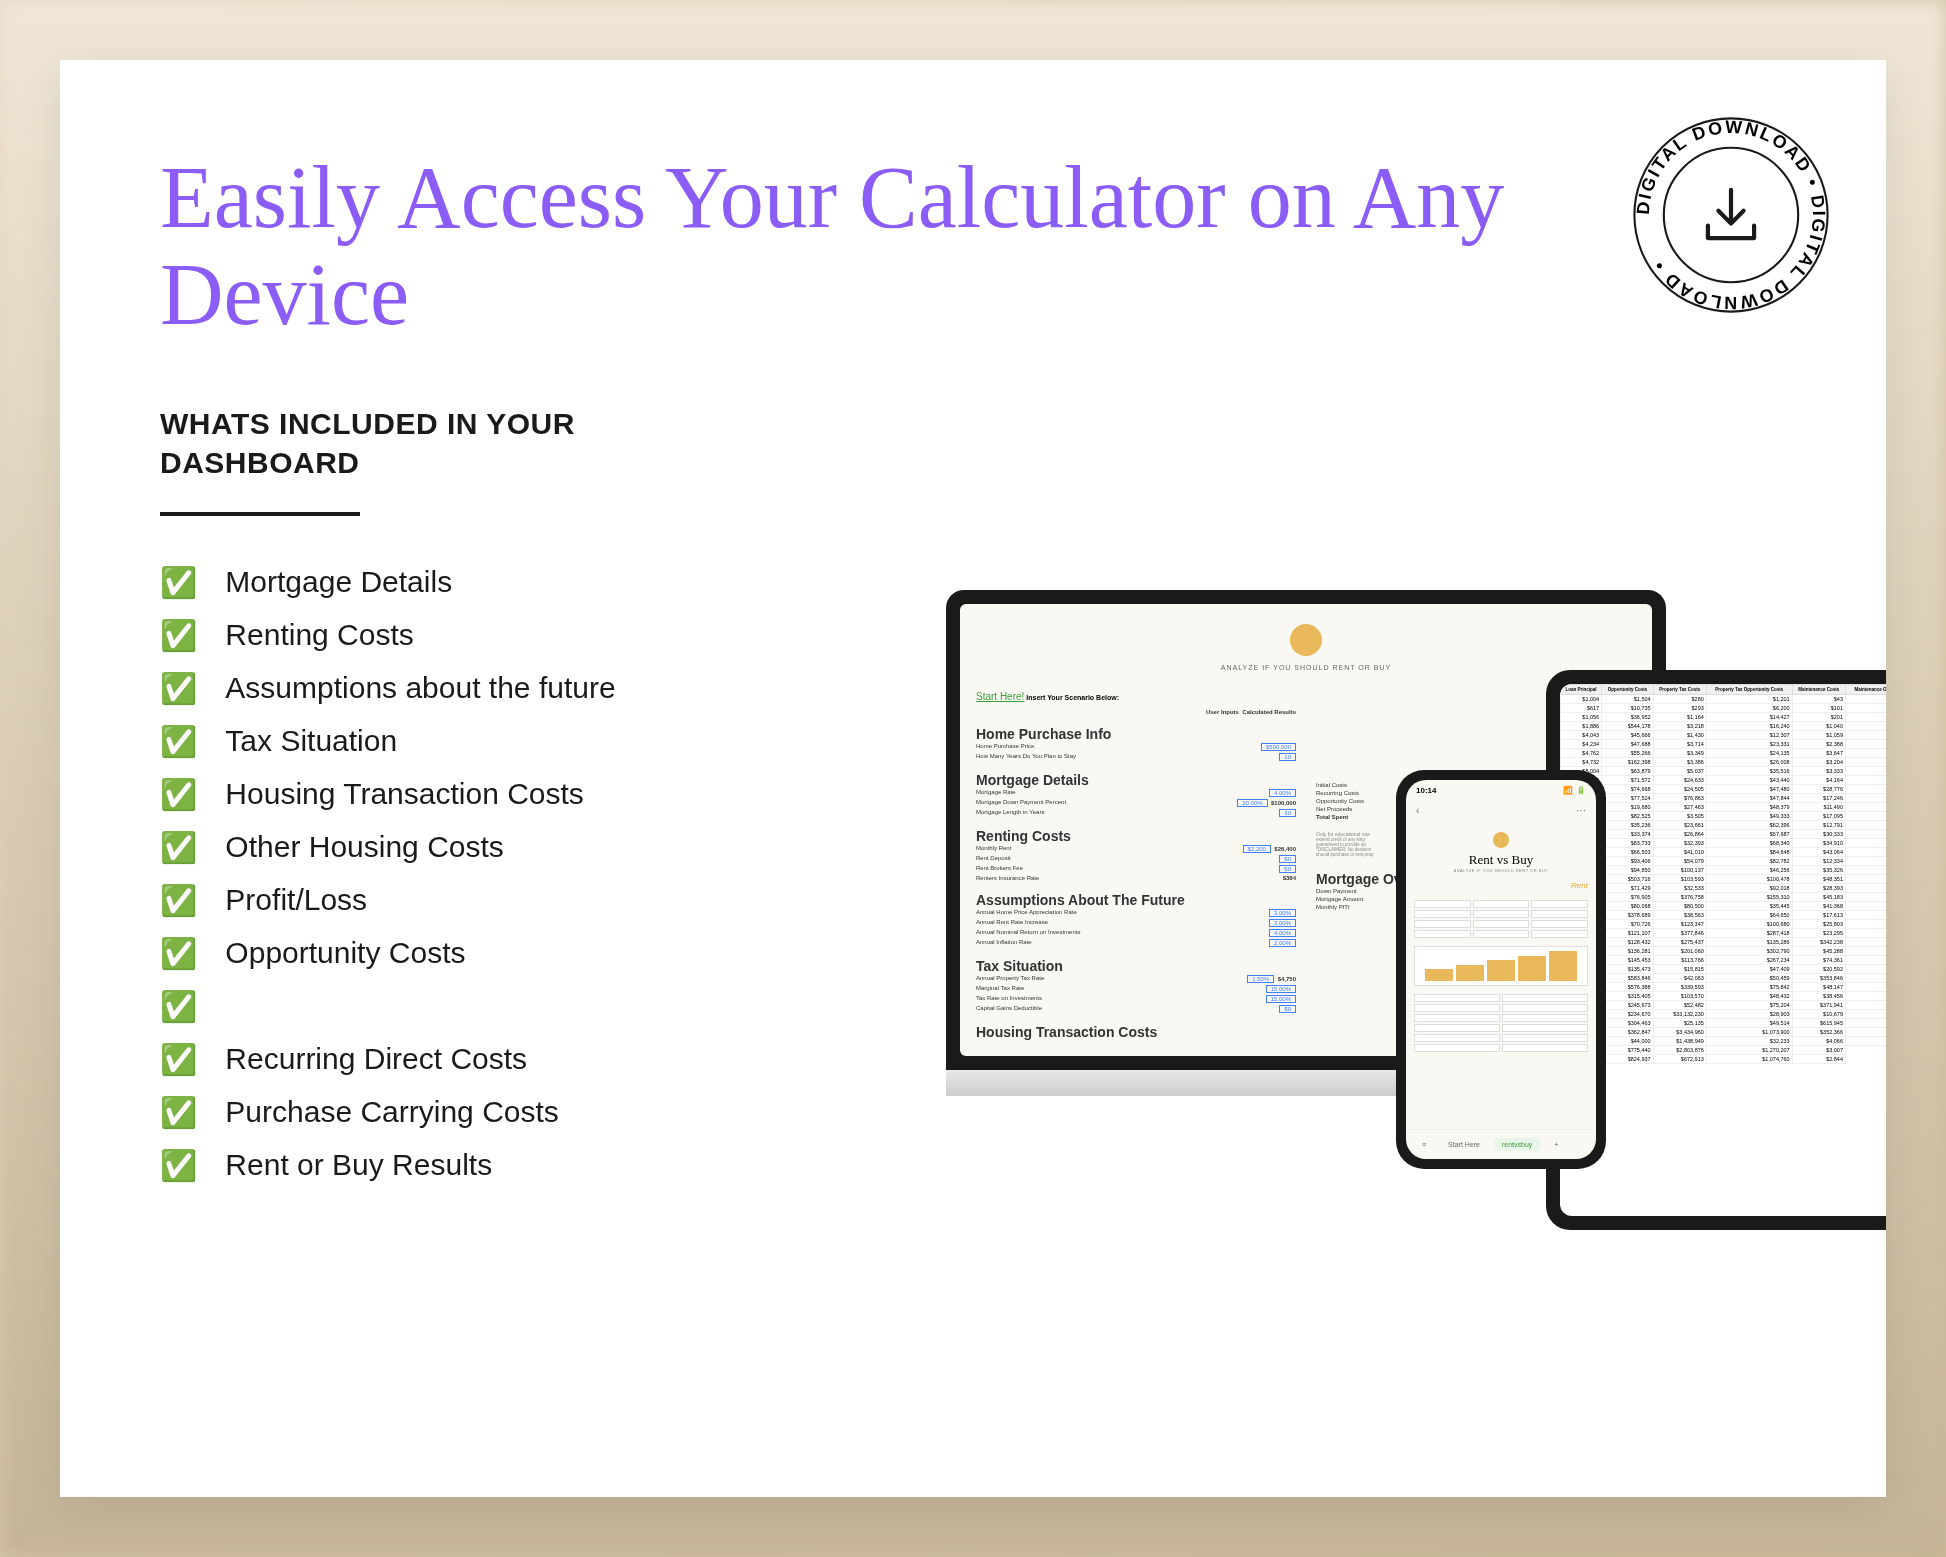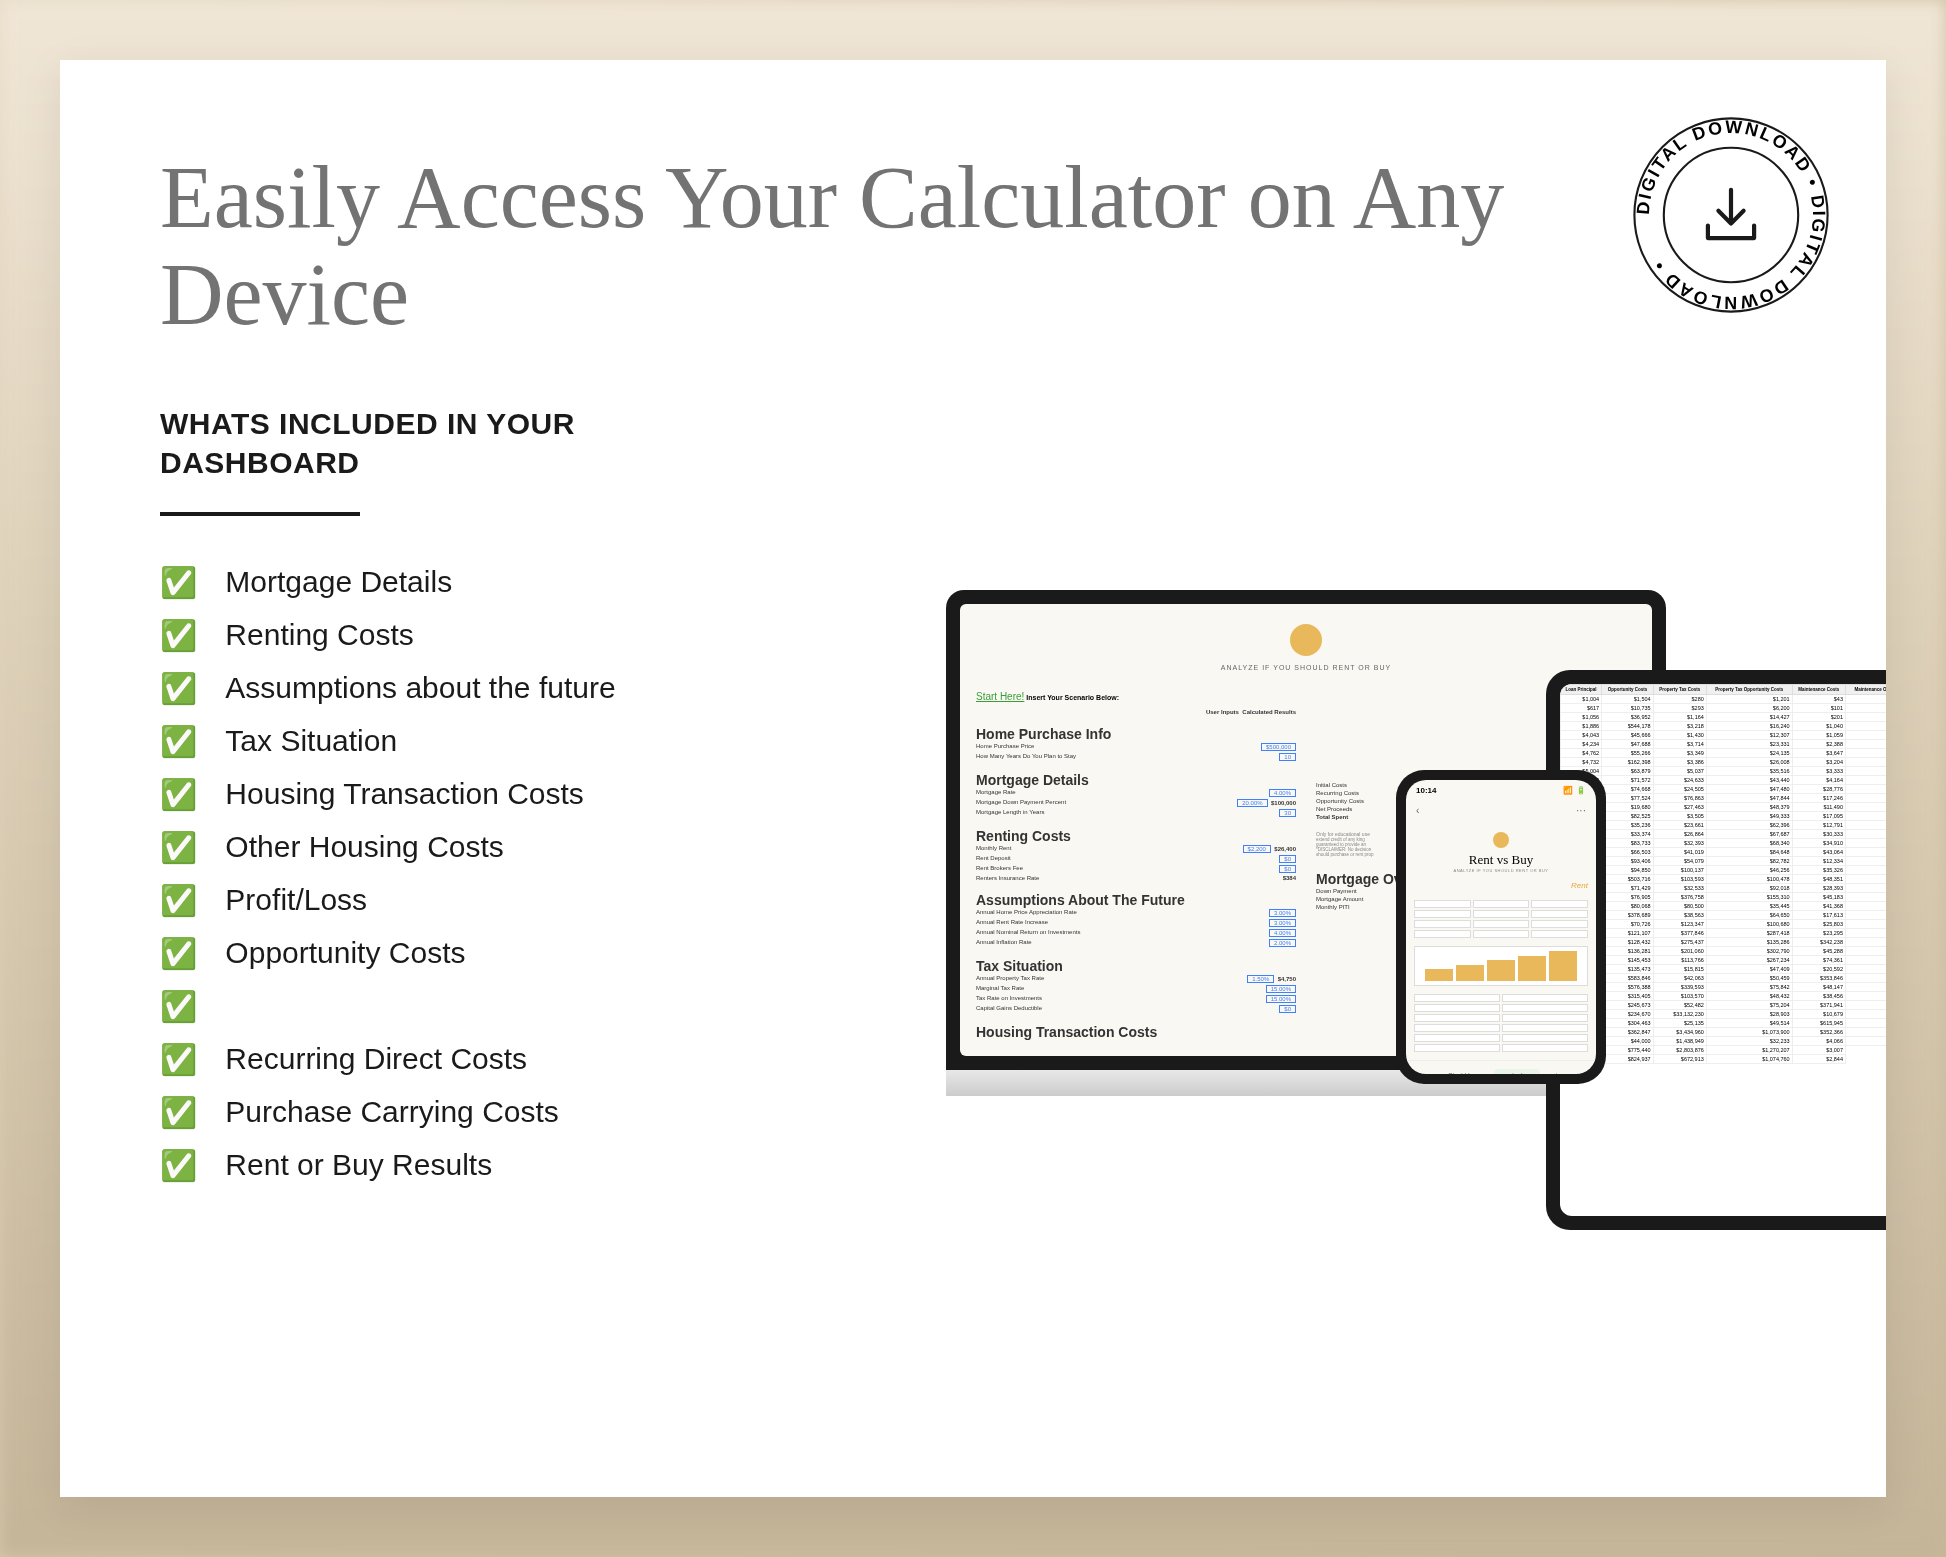--- a/index.html
+++ b/index.html
@@ -23,21 +23,21 @@
     left: 60px;
     right: 60px;
     bottom: 60px;
     background: #ffffff;
     padding: 90px 100px 60px 100px;
     box-shadow: 0 10px 40px rgba(0,0,0,0.08);
   }
   .title {
     font-size: 88px;
     line-height: 1.1;
-    color: #737373;
+    color: #8b5cf6;
     font-weight: 400;
     margin-bottom: 60px;
     max-width: 1400px;
   }
   .subtitle {
     font-family: -apple-system, BlinkMacSystemFont, 'Segoe UI', Arial, sans-serif;
     font-size: 30px;
     font-weight: 700;
     color: #1a1a1a;
     letter-spacing: 0.5px;
@@ -211,21 +211,21 @@
   .data-table-small td {
     padding: 1px 2px;
     text-align: right;
     border: 0.5px solid #eee;
   }
   .phone {
     position: absolute;
     top: 180px;
     left: 450px;
     width: 210px;
-    height: 314px;
+    height: 399px;
     background: #1a1a1a;
     border-radius: 28px;
     padding: 10px;
     z-index: 5;
   }
   .phone-screen {
     width: 100%;
     height: 100%;
     background: #faf8f3;
     border-radius: 20px;

